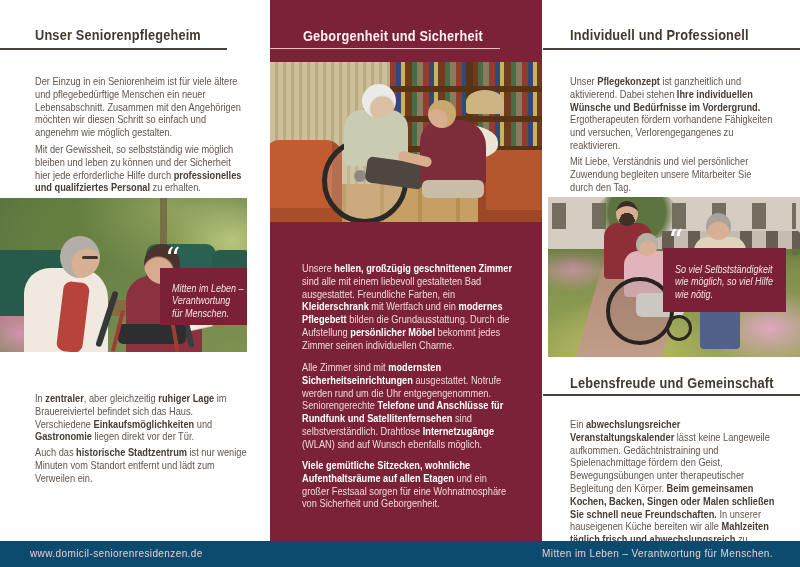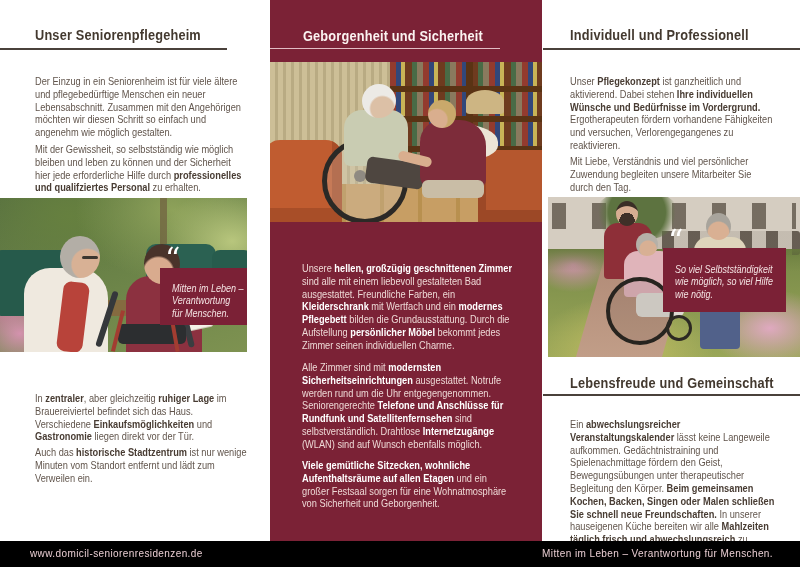--- a/index.html
+++ b/index.html
@@ -5,21 +5,21 @@
   html,body { margin:0; padding:0; background:#e8e8e8; }
   .page {
     position:relative; width:800px; height:567px; margin:0 auto;
     background:#ffffff; overflow:hidden;
     font-family:"Liberation Sans", sans-serif;
     -webkit-font-smoothing:antialiased;
   }
 
   
   .panel-mid { position:absolute; left:270px; top:0; width:272px; height:567px; background:#7b2236; }
-  .footer-bar { position:absolute; left:0; top:541px; width:800px; height:26px; background:#000000; }
+  .footer-bar { position:absolute; left:0; top:541px; width:800px; height:26px; background:#0c4a6e; }
 
   
   .h {
     position:absolute; font-weight:700; font-size:14.5px; line-height:17px;
     color:#43392f; letter-spacing:.2px; white-space:nowrap;
     transform:scaleX(.88); transform-origin:0 0;
   }
   .h.light { color:#fbf3f1; }
   .rule { position:absolute; height:2px; background:#4a413b; }
   .rule.pink { height:1.5px; background:#e2bdc5; }

